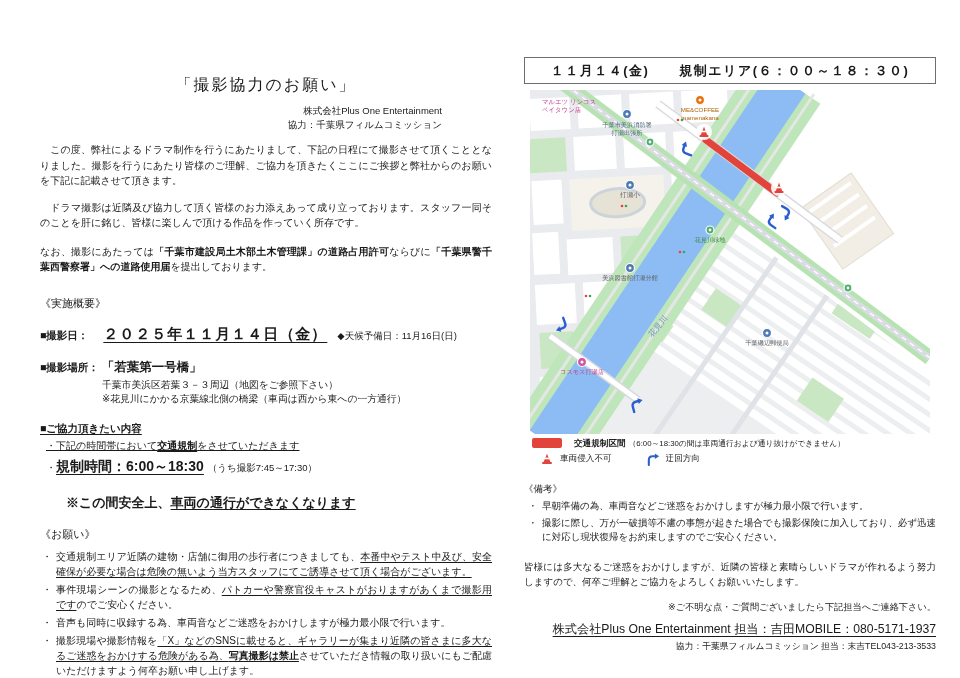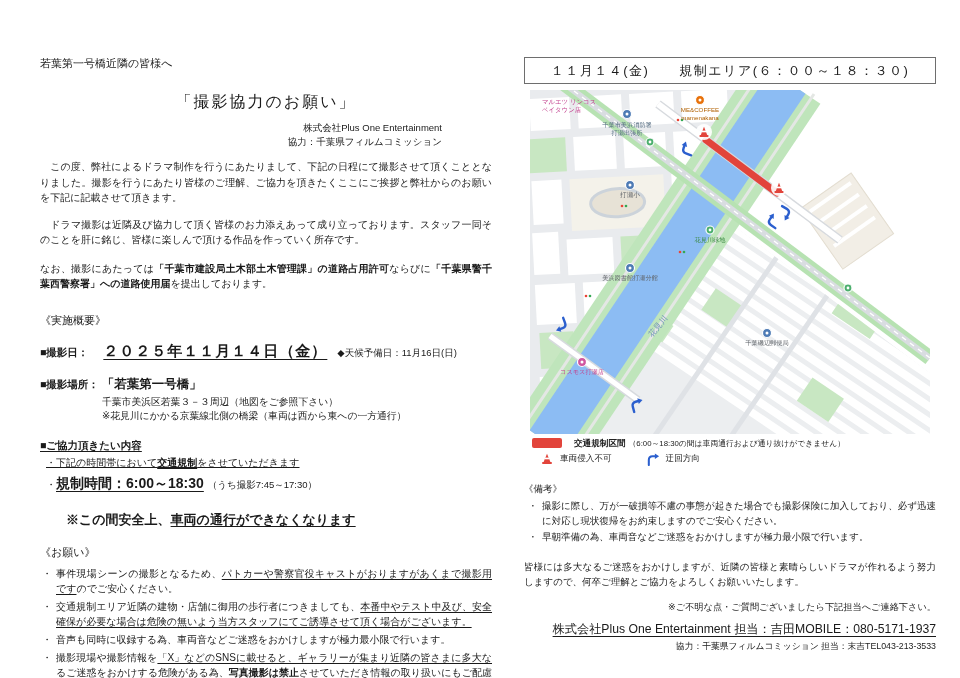--- a/index.html
+++ b/index.html
@@ -31,21 +31,21 @@
   .time-line{padding-left:6px;margin-top:2px;display:flex;align-items:baseline;}
   .time-value{font-weight:bold;font-size:14px;text-decoration:underline;text-underline-offset:3px;}
   .time-note{font-size:9.5px;margin-left:4px;}
   .warning{padding-left:26px;margin-top:17px;font-weight:bold;font-size:13px;font-family:Liberation Mono, monospace;}
   .blist{margin:5px 0 0 0;padding:0;list-style:none;}
   .blist li{position:relative;padding-left:16px;margin-top:3px;text-align:justify;font-size:10px;line-height:1.5;}
   .blist li::before{content:"・";position:absolute;left:2px;top:0;}
   
   .right{position:absolute;left:524px;top:57px;width:412px;}
   .hdr-box{border:1.6px solid #6e6e6e;display:flex;justify-content:center;gap:30px;
-    padding:4px 6px 3px;font-weight:normal;font-size:13px;letter-spacing:1.5px;}
+    padding:4px 6px 3px;font-weight:bold;font-size:13px;letter-spacing:1.5px;}
   .map-wrap{margin-top:6px;width:400px;height:344px;margin-left:6px;}
   .map-wrap svg{display:block;}
   .legend{margin-top:4px;margin-left:8px;font-size:8.6px;color:#222;}
   .leg-row{display:flex;align-items:flex-start;margin-top:3px;}
   .leg-swatch{width:30px;height:10px;background:#e2443b;border-radius:2px;margin-right:12px;flex:none;}
   .leg-note{font-size:7.8px;margin-left:3px;}
   .leg-icon{width:14px;height:13px;margin:0 6px 0 8px;flex:none;}
   .remarks{margin-top:16px;font-size:9.5px;line-height:1.5;}
   .rlist{margin:3px 0 0 0;padding:0;list-style:none;}
   .rlist li{position:relative;padding-left:18px;margin-top:2px;text-align:justify;}
@@ -54,21 +54,20 @@
   .contact-note{margin-top:12px;font-size:9.2px;text-align:right;}
   .contact-main{margin-top:7px;font-size:12.2px;text-align:right;text-decoration:underline;text-underline-offset:3px;}
   .contact-sub{margin-top:3px;font-size:8.8px;text-align:right;color:#222;}
   
   .mt{font-family:"Liberation Sans","DejaVu Sans",sans-serif;}
 </style>
 </head>
 <body>
 
 <div class="left">
-  <div class="recipient">若葉第一号橋近隣の皆様へ</div>
   <div class="title">「撮影協力のお願い」</div>
   <div class="company-block">
     <div>株式会社Plus One Entertainment</div>
     <div>協力：千葉県フィルムコミッション</div>
   </div>
   <div class="para">　この度、弊社によるドラマ制作を行うにあたりまして、下記の日程にて撮影させて頂くこととなりました。撮影を行うにあたり皆様のご理解、ご協力を頂きたくここにご挨拶と弊社からのお願いを下記に記載させて頂きます。</div>
   <div class="para">　ドラマ撮影は近隣及び協力して頂く皆様のお力添えあって成り立っております。スタッフ一同そのことを肝に銘じ、皆様に楽しんで頂ける作品を作っていく所存です。</div>
   <div class="permit"><span>なお、撮影にあたっては</span><span class="b">「千葉市建設局土木部土木管理課」の道路占用許可</span><span>ならびに</span><span class="b">「千葉県警千葉西警察署」への道路使用届</span><span>を提出しております。</span></div>
 
   <div class="sec-head">《実施概要》</div>
@@ -90,22 +89,22 @@
   <div class="req-line"><span>・下記の時間帯において</span><span class="b u">交通規制</span><span>をさせていただきます</span></div>
   <div class="time-line">
     <span>・</span>
     <span class="time-value">規制時間：6:00～18:30</span>
     <span class="time-note">（うち撮影7:45～17:30）</span>
   </div>
   <div class="warning"><span>※この間安全上、</span><span class="u">車両の通行ができなくなります</span></div>
 
   <div class="sec-head" style="margin-top:12px;">《お願い》</div>
   <ul class="blist">
+    <li><span>交通規制エリア近隣の建物・店舗に御用の歩行者につきましても、</span><span class="u">本番中やテスト中及び、安全確保が必要な場合は危険の無いよう当方スタッフにてご誘導させて頂く場合がございます。</span></li>
     <li><span>事件現場シーンの撮影となるため、</span><span class="u">パトカーや警察官役キャストがおりますがあくまで撮影用です</span><span>のでご安心ください。</span></li>
-    <li><span>交通規制エリア近隣の建物・店舗に御用の歩行者につきましても、</span><span class="u">本番中やテスト中及び、安全確保が必要な場合は危険の無いよう当方スタッフにてご誘導させて頂く場合がございます。</span></li>
     <li><span>音声も同時に収録する為、車両音などご迷惑をおかけしますが極力最小限で行います。</span></li>
     <li><span>撮影現場や撮影情報を</span><span class="u">「X」などのSNSに載せると、ギャラリーが集まり近隣の皆さまに多大なるご迷惑をおかけする危険がある為、</span><span class="u b">写真撮影は禁止</span><span>させていただき情報の取り扱いにもご配慮いただけますよう何卒お願い申し上げます。</span></li>
   </ul>
 </div>
 
 <div class="right">
   <div class="hdr-box">
     <span>１１月１４(金)</span>
     <span>規制エリア(６：００～１８：３０)</span>
   </div>
@@ -326,22 +325,22 @@
         <path d="M2.5,13 L2.5,7.5 Q2.5,3.5 6.5,3.5 L9.5,3.5" stroke="#2b5fce" stroke-width="2.2" fill="none" stroke-linecap="round"></path>
         <path d="M9,0.6 L13.6,3.5 L9,6.4 Z" fill="#2b5fce"></path>
       </svg>
       <span>迂回方向</span>
     </div>
   </div>
 
   <div class="remarks">
     <div>《備考》</div>
     <ul class="rlist">
+      <li><span>早朝準備の為、車両音などご迷惑をおかけしますが極力最小限で行います。</span></li>
       <li><span>撮影に際し、万が一破損等不慮の事態が起きた場合でも撮影保険に加入しており、必ず迅速に対応し現状復帰をお約束しますのでご安心ください。</span></li>
-      <li><span>早朝準備の為、車両音などご迷惑をおかけしますが極力最小限で行います。</span></li>
     </ul>
   </div>
 
   <div class="closing">皆様には多大なるご迷惑をおかけしますが、近隣の皆様と素晴らしいドラマが作れるよう努力しますので、何卒ご理解とご協力をよろしくお願いいたします。</div>
 
   <div class="contact-note">※ご不明な点・ご質問ございましたら下記担当へご連絡下さい。</div>
   <div class="contact-main">株式会社Plus One Entertainment 担当：吉田MOBILE：080-5171-1937</div>
   <div class="contact-sub">協力：千葉県フィルムコミッション 担当：末吉TEL043-213-3533</div>
 </div>
 

